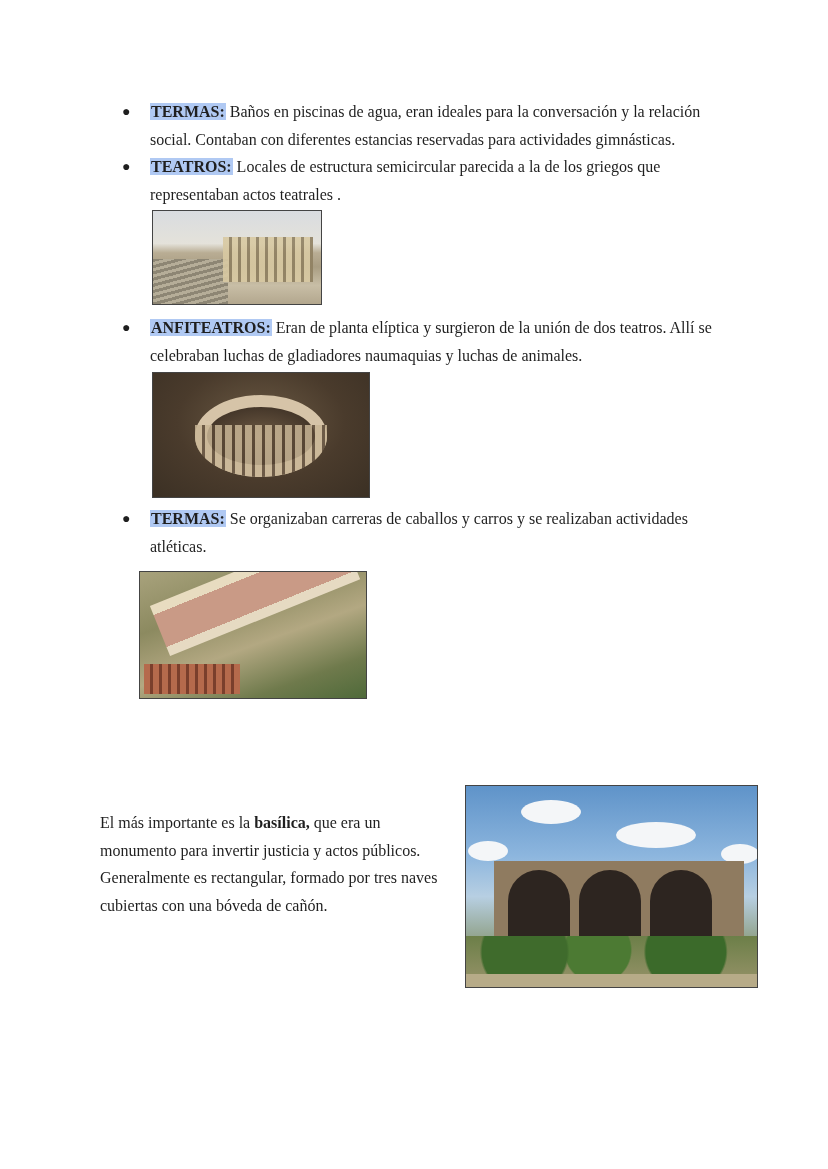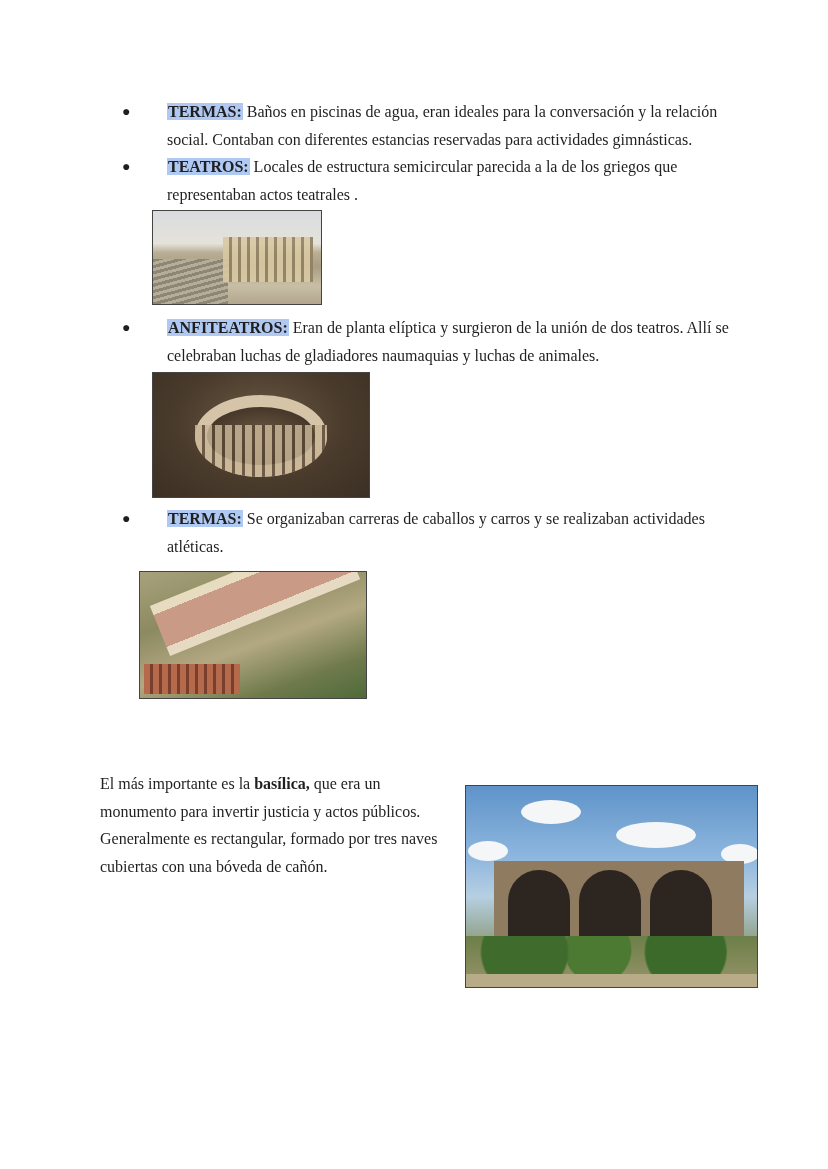--- a/index.html
+++ b/index.html
@@ -1,21 +1,21 @@
 <!DOCTYPE html>
 <html><head>
 <meta charset="utf-8">
 <style>
   html, body { margin: 0; padding: 0; background: #ffffff; }
   body { width: 828px; height: 1169px; position: relative; overflow: hidden;
          font-family: "Liberation Serif", "DejaVu Serif", serif; color: #1f1f1f; }
   .page { position: absolute; inset: 0; }
   .item { position: absolute; left: 122px; width: 620px; font-size: 16px; line-height: 27.5px; }
   .item .bullet { position: absolute; left: 0; top: 0; width: 22px; text-align: left; font-size: 14px; }
-  .item .body { margin-left: 45px; }
+  .item .body { margin-left: 28px; }
   .hl { background: #b0c9f3; font-weight: bold; padding: 0 1px; }
   .photo { position: absolute; border: 1px solid #444; box-sizing: border-box; overflow: hidden; }
   
   .ph-theatre { left: 152px; top: 210px; width: 170px; height: 95px;
     background:
       linear-gradient(180deg, #d9dce0 0%, #e4e2da 35%, #b9ad94 45%, #a99d82 60%, #c8bea6 80%, #b3a78e 100%); }
   .ph-theatre .ruin { position: absolute; left: 70px; top: 26px; width: 90px; height: 45px;
     background: repeating-linear-gradient(90deg, #d8c9a2 0 6px, #8f8061 6px 9px); opacity: .9; }
   .ph-theatre .seats { position: absolute; left: 0; top: 48px; width: 75px; height: 47px;
     background: repeating-linear-gradient(165deg, #8d8674 0 3px, #b5ad98 3px 6px); }
@@ -43,21 +43,21 @@
   .ph-basilica .wall { position: absolute; left: 28px; top: 75px; width: 250px; height: 80px; background: #8f7b60; }
   .ph-basilica .arch { position: absolute; top: 84px; width: 62px; height: 72px; background: #2d2520;
     border-radius: 31px 31px 0 0; }
   .ph-basilica .bush { position: absolute; left: 0; top: 150px; width: 293px; height: 40px;
     background: radial-gradient(circle at 20% 40%, #3f6b2c 0 18%, transparent 19%),
                 radial-gradient(circle at 45% 35%, #4c7a33 0 20%, transparent 21%),
                 radial-gradient(circle at 75% 40%, #3b6a2a 0 18%, transparent 19%),
                 linear-gradient(180deg, #6c7f48, #8f8f63); }
   .ph-basilica .ground { position: absolute; left: 0; top: 188px; width: 293px; height: 15px; background: #b7ab88; }
   .section-title { position: absolute; left: 100px; top: 790px; font-size: 17px; color: #d3222d; line-height: 27px; }
-  .section-text { position: absolute; left: 100px; top: 770px; width: 360px; font-size: 16px; line-height: 27.5px; }
+  .section-text { position: absolute; left: 100px; top: 809px; width: 360px; font-size: 16px; line-height: 27.5px; }
   .section-text b { font-weight: bold; }
 </style>
 </head>
 <body>
 
 <div class="page">
 
   <div class="item" style="top:98px;">
     <span class="bullet">●</span>
     <div class="body">

